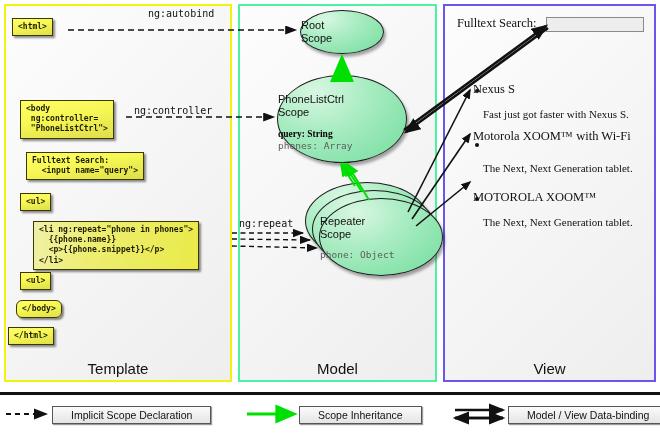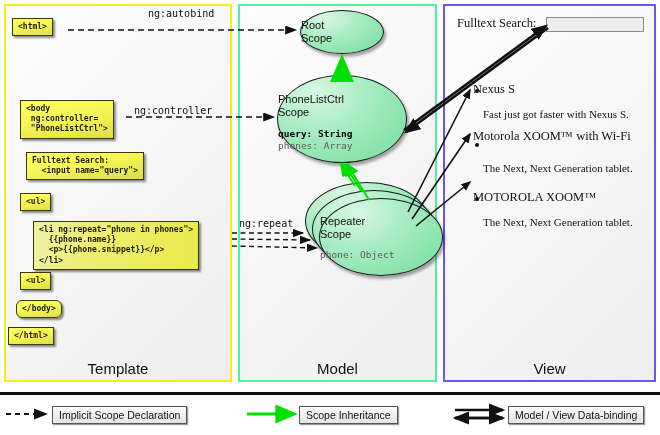--- a/index.html
+++ b/index.html
@@ -40,21 +40,21 @@
   #box-htmlclose {left:8px;  top:327px;}
 
   
   .ellipse{position:absolute;border:1.4px solid #1c1c1c;border-radius:50%;
            background:radial-gradient(ellipse at 30% 18%, #d8f7e2 0%, #a9ecc2 40%, #72dd9c 100%);
            box-shadow:2px 3px 3px rgba(0,0,0,.35);
            box-sizing:border-box;}
   .ell-text{position:absolute;left:0;right:12px;text-align:left;color:#111;}
   .ell-title{font-family:"Liberation Sans",sans-serif;font-size:11px;line-height:1.15;}
   .ell-prop{font-family:"DejaVu Sans Mono","Liberation Mono",monospace;font-size:9.5px;line-height:1.25;}
-  .ell-prop .strong{font-weight:bold;color:#000;}
+  .ell-prop .strong{font-weight:bold;color:#000;font-family:Liberation Serif, serif;}
   .ell-prop .dim{color:#5c5c5c;}
 
   #ell-root   {left:300px;top:10px; width:84px; height:44px;}
   #ell-ctrl   {left:277px;top:75px; width:130px;height:88px;}
   #ell-rep3   {left:305px;top:182px;width:124px;height:78px;}
   #ell-rep2   {left:312px;top:190px;width:124px;height:78px;}
   #ell-rep1   {left:319px;top:198px;width:124px;height:78px;}
 
   
   #view-inner{position:absolute;left:451px;top:12px;width:197px;height:250px;
@@ -76,21 +76,21 @@
   
   #wires{position:absolute;left:0;top:0;width:660px;height:435px;pointer-events:none;}
 
   
   #legend{position:absolute;left:0;top:392px;width:660px;height:43px;background:#fff;}
   #legend-rule{position:absolute;left:0;top:0;width:660px;height:3px;background:#111;}
   .lg-box{position:absolute;box-sizing:border-box;border:1px solid #555;
           background:linear-gradient(180deg,#fbfbfb,#e4e4e4);
           box-shadow:1px 1px 1px rgba(0,0,0,.4);
           font-family:"Liberation Sans",sans-serif;font-size:10.5px;color:#111;
-          padding:2px 6px;white-space:nowrap;}
+          padding:2px 18px;white-space:nowrap;}
   #lg-box1{left:52px; top:14px;}
   #lg-box2{left:299px;top:14px;}
   #lg-box3{left:508px;top:14px;}
 </style>
 </head>
 <body>
 
 <div id="stage">
 
   <div class="panel" id="panel-template"></div>

